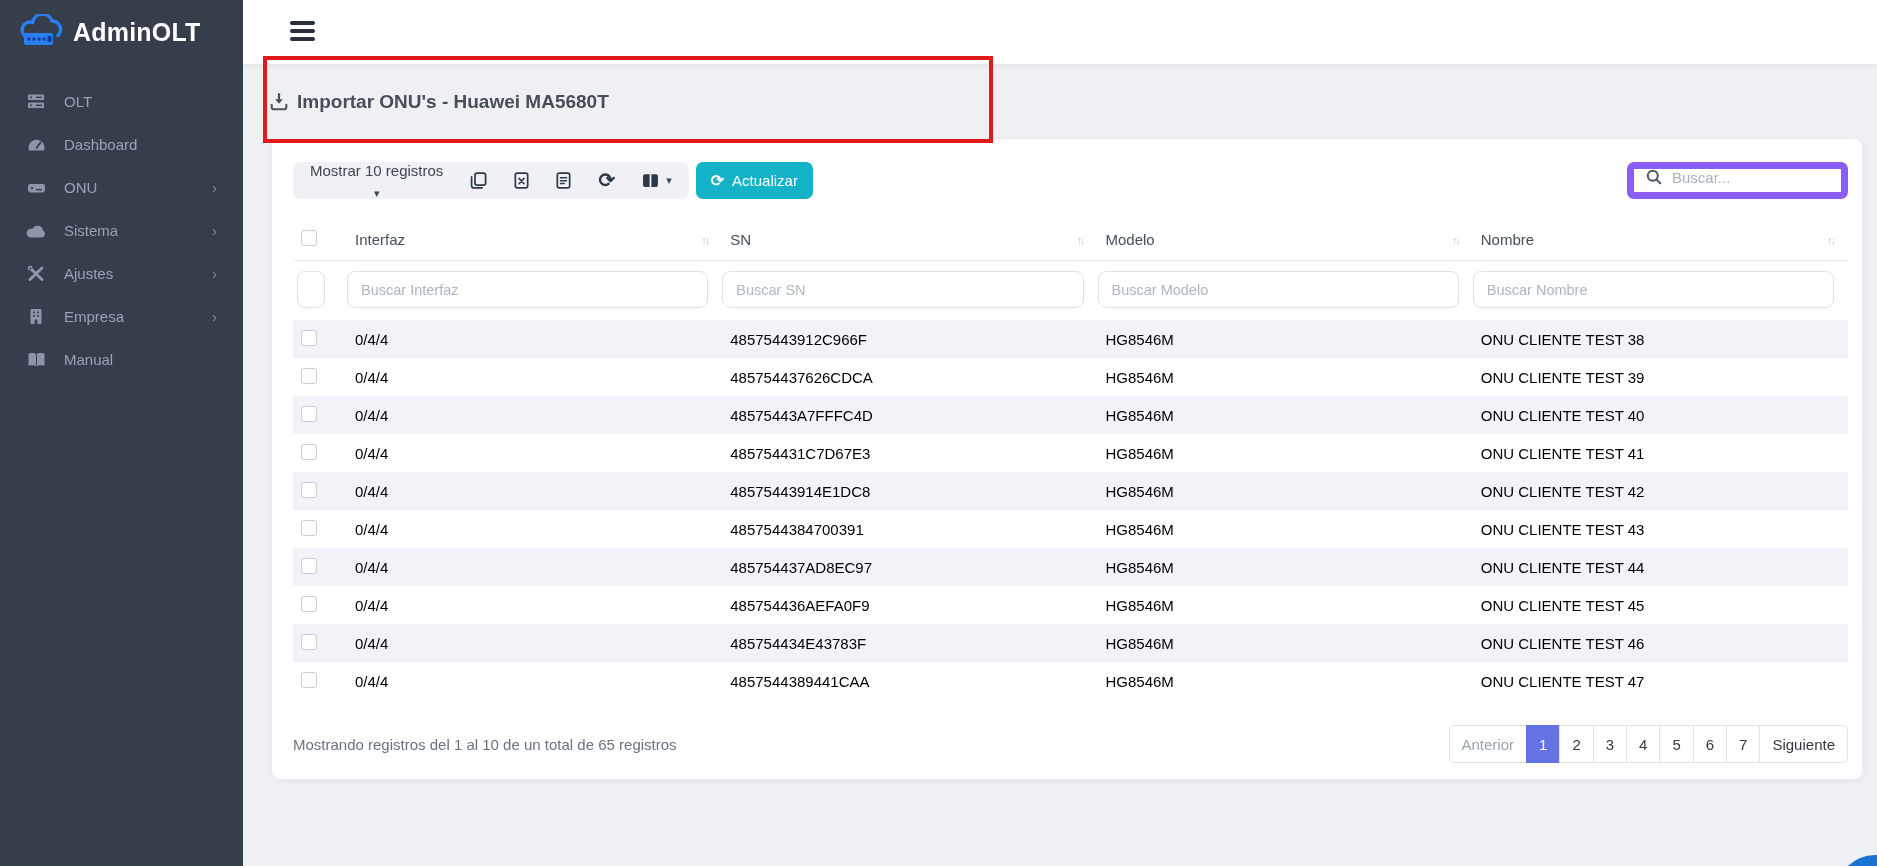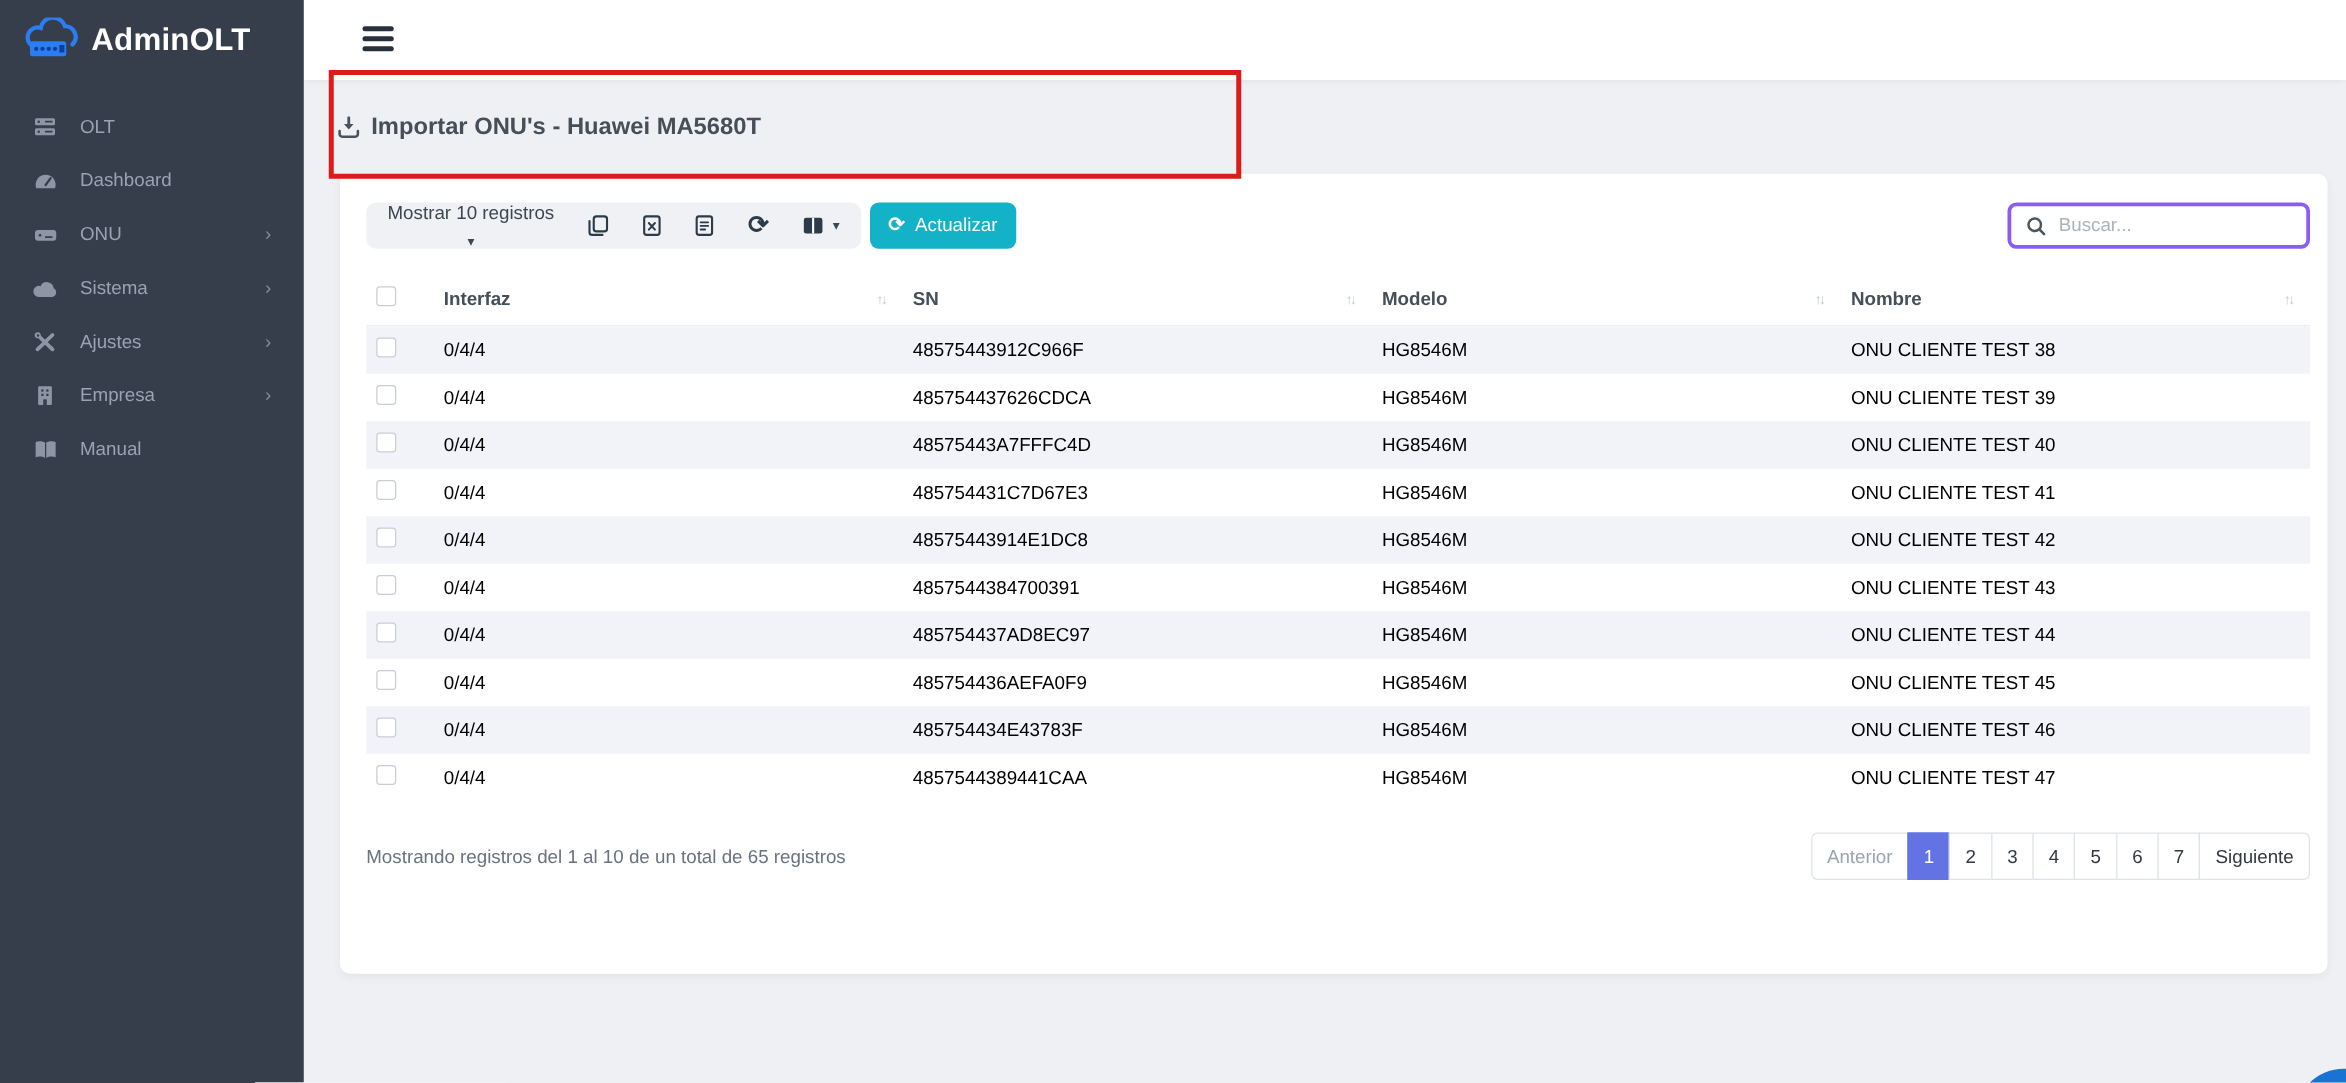--- a/index.html
+++ b/index.html
@@ -47,32 +47,32 @@
   .show-select { display:flex; align-items:center; gap:8px; color:#3d4752; font-size:15px; cursor:pointer;flex-direction:column; }
   .caret { font-size:11px; color:#3d4752; }
   .tbtn { margin-left:27px; background:none; border:none; cursor:pointer; display:flex; align-items:center;
     color:#2c3a49; }
   .tbtn.syncu { font-size:20px; font-weight:700; line-height:1; margin-top:-2px; }
   .btn-refresh { margin-left:7px; height:37px; background:#14b2c7; border:none; border-radius:7px;
     color:#fff; font-size:15px; display:flex; align-items:center; gap:8px; padding:0 15px; cursor:pointer;
     font-family:inherit; }
   .btn-refresh .ric { font-size:16px; font-weight:700; line-height:1; }
   .tb-spacer { flex:1; }
-  .search-box { width:242px; height:37px; border:3px solid #8b5cf6; border-radius:7px;
-    display:flex; align-items:center; padding:0 12px; gap:10px; background:#fff; }
+  .search-box { width:221px; height:37px; border:7px solid #8b5cf6; border-radius:7px;
+    display:flex; align-items:flex-start; padding:0 12px; gap:10px; background:#fff; }
   .search-box input { border:none; outline:none; flex:1; font-size:15px; color:#49525d;
     font-family:inherit; background:transparent; }
   .search-box input::placeholder { color:#aab2bc; }
 
   
   .tbl { margin-top:20px; }
   .grid-row { display:grid; grid-template-columns:54px 1fr 1fr 1fr 1fr; align-items:center; }
   .thead { height:42px; border-bottom:1px solid #eceff2; }
   .th { display:flex; align-items:center; padding:0 14px 0 8px; color:#454f5a; font-size:15px;
-    font-weight:700; cursor:pointer;gap:36px; }
+    font-weight:400; cursor:pointer;gap:36px; }
   .sort { margin-left:auto; color:#c3c9d0; font-size:11px; letter-spacing:-2px; }
   .cb { width:16px; height:16px; border:1px solid #c9ced6; border-radius:3px; background:#fff;
     display:inline-block; cursor:pointer; }
   .cb-cell { padding-left:8px; }
   .filters { padding:10px 0 12px; }
   .fcell { padding:0 14px 0 0; }
   .finput { width:100%; height:37px; border:1px solid #dde2e8; border-radius:8px; padding:0 13px;
     font-size:14.5px; color:#49525d; outline:none; font-family:inherit; }
   .finput::placeholder { color:#aeb6bf; }
   .finput.mini { width:28px; padding:0; margin-left:4px; }
@@ -299,20 +299,31 @@
   <div class="th">
     <span>Modelo</span>
     <span class="sort">↑↓</span>
   </div>
 
   <div class="th">
     <span>Nombre</span>
     <span class="sort">↑↓</span>
   </div>
 </div>
+      <div class="grid-row filters">
+        <div class="fcell"><input class="finput mini" style=""></div>
+
+  <div class="fcell"><input class="finput" type="text" placeholder="Buscar Interfaz" style=""></div>
+
+  <div class="fcell"><input class="finput" type="text" placeholder="Buscar SN" style=""></div>
+
+  <div class="fcell"><input class="finput" type="text" placeholder="Buscar Modelo" style=""></div>
+
+  <div class="fcell"><input class="finput" type="text" placeholder="Buscar Nombre" style=""></div>
+</div>
       <div>
   <div class="grid-row trow odd">
     <div class="cb-cell"><span class="cb"></span></div>
     <div class="td">0/4/4</div>
     <div class="td">48575443912C966F</div>
     <div class="td">HG8546M</div>
     <div class="td">ONU CLIENTE TEST 38</div>
   </div>
 
   <div class="grid-row trow">

